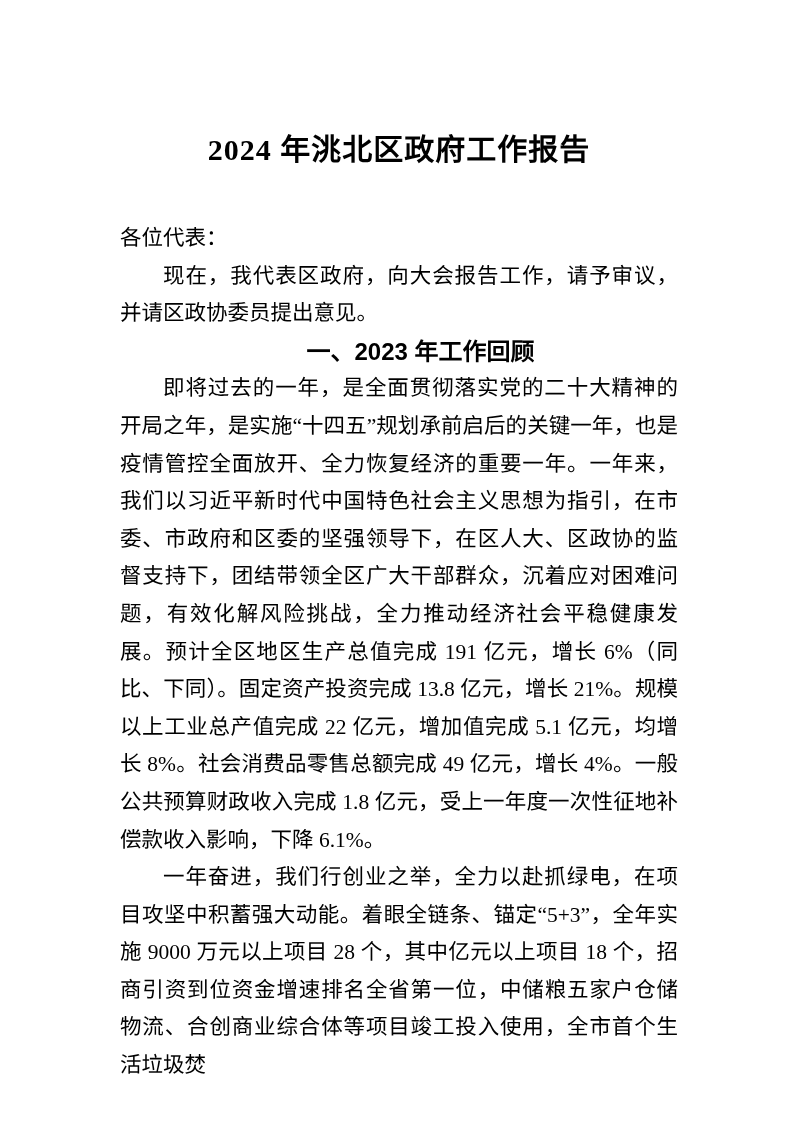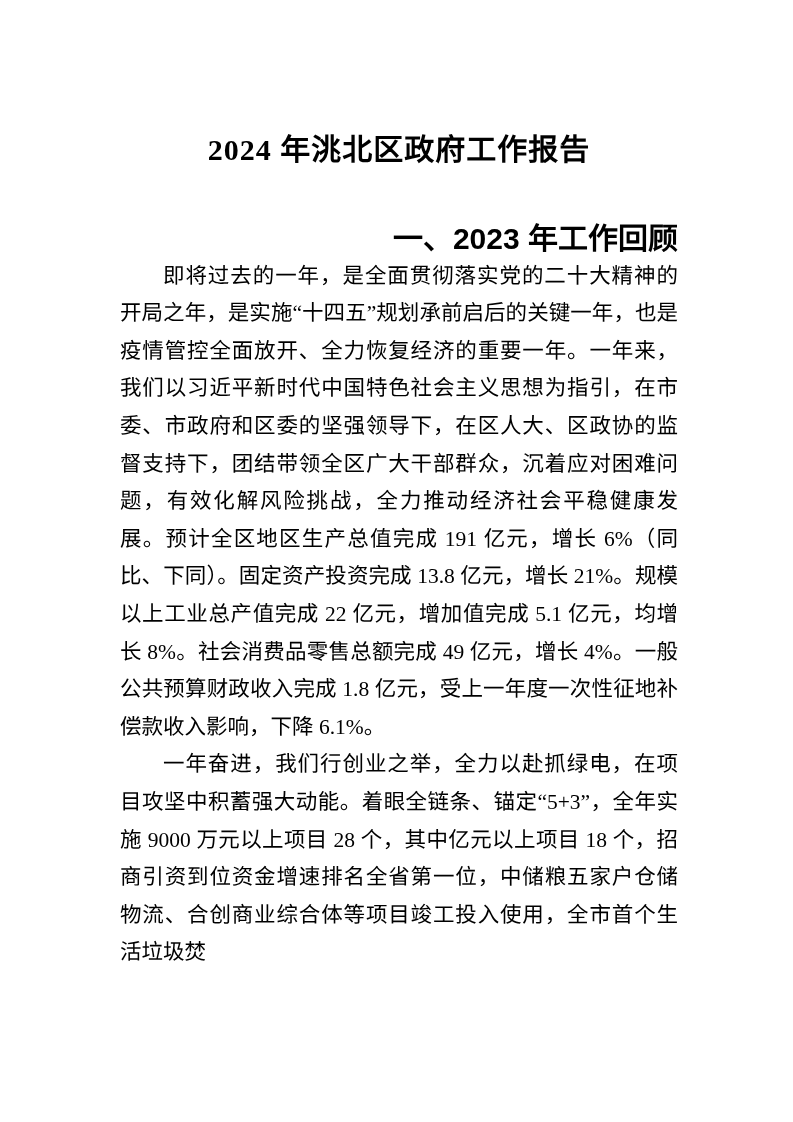--- a/index.html
+++ b/index.html
@@ -36,31 +36,33 @@
     line-height:37.6px;
   }
   .body-text p {
     text-align:justify;
     text-justify:inter-ideograph;
   }
   .indent { text-indent:43px; }
   .section-heading {
     font-family:"Liberation Sans","DejaVu Sans",sans-serif;
     font-weight:bold;
-    font-size:30px;
+    font-size:24px;
     line-height:37.6px;
     text-indent:43px;
-    text-align:right;
+    text-align:center;
   }
 </style>
 </head>
 <body>
 
 <div class="page">
   <div class="content">
     <h1 class="doc-title">2024 年洮北区政府工作报告</h1>
     <div class="body-text">
+      <p>各位代表：</p>
+      <p class="indent">现在，我代表区政府，向大会报告工作，请予审议，并请区政协委员提出意见。</p>
       <h2 class="section-heading">一、2023 年工作回顾</h2>
       <p class="indent">即将过去的一年，是全面贯彻落实党的二十大精神的开局之年，是实施“十四五”规划承前启后的关键一年，也是疫情管控全面放开、全力恢复经济的重要一年。一年来，我们以习近平新时代中国特色社会主义思想为指引，在市委、市政府和区委的坚强领导下，在区人大、区政协的监督支持下，团结带领全区广大干部群众，沉着应对困难问题，有效化解风险挑战，全力推动经济社会平稳健康发展。预计全区地区生产总值完成 191 亿元，增长 6%（同比、下同）。固定资产投资完成 13.8 亿元，增长 21%。规模以上工业总产值完成 22 亿元，增加值完成 5.1 亿元，均增长 8%。社会消费品零售总额完成 49 亿元，增长 4%。一般公共预算财政收入完成 1.8 亿元，受上一年度一次性征地补偿款收入影响，下降 6.1%。</p>
       <p class="indent">一年奋进，我们行创业之举，全力以赴抓绿电，在项目攻坚中积蓄强大动能。着眼全链条、锚定“5+3”，全年实施 9000 万元以上项目 28 个，其中亿元以上项目 18 个，招商引资到位资金增速排名全省第一位，中储粮五家户仓储物流、合创商业综合体等项目竣工投入使用，全市首个生活垃圾焚</p>
     </div>
   </div>
 </div>
 
 </body></html>

